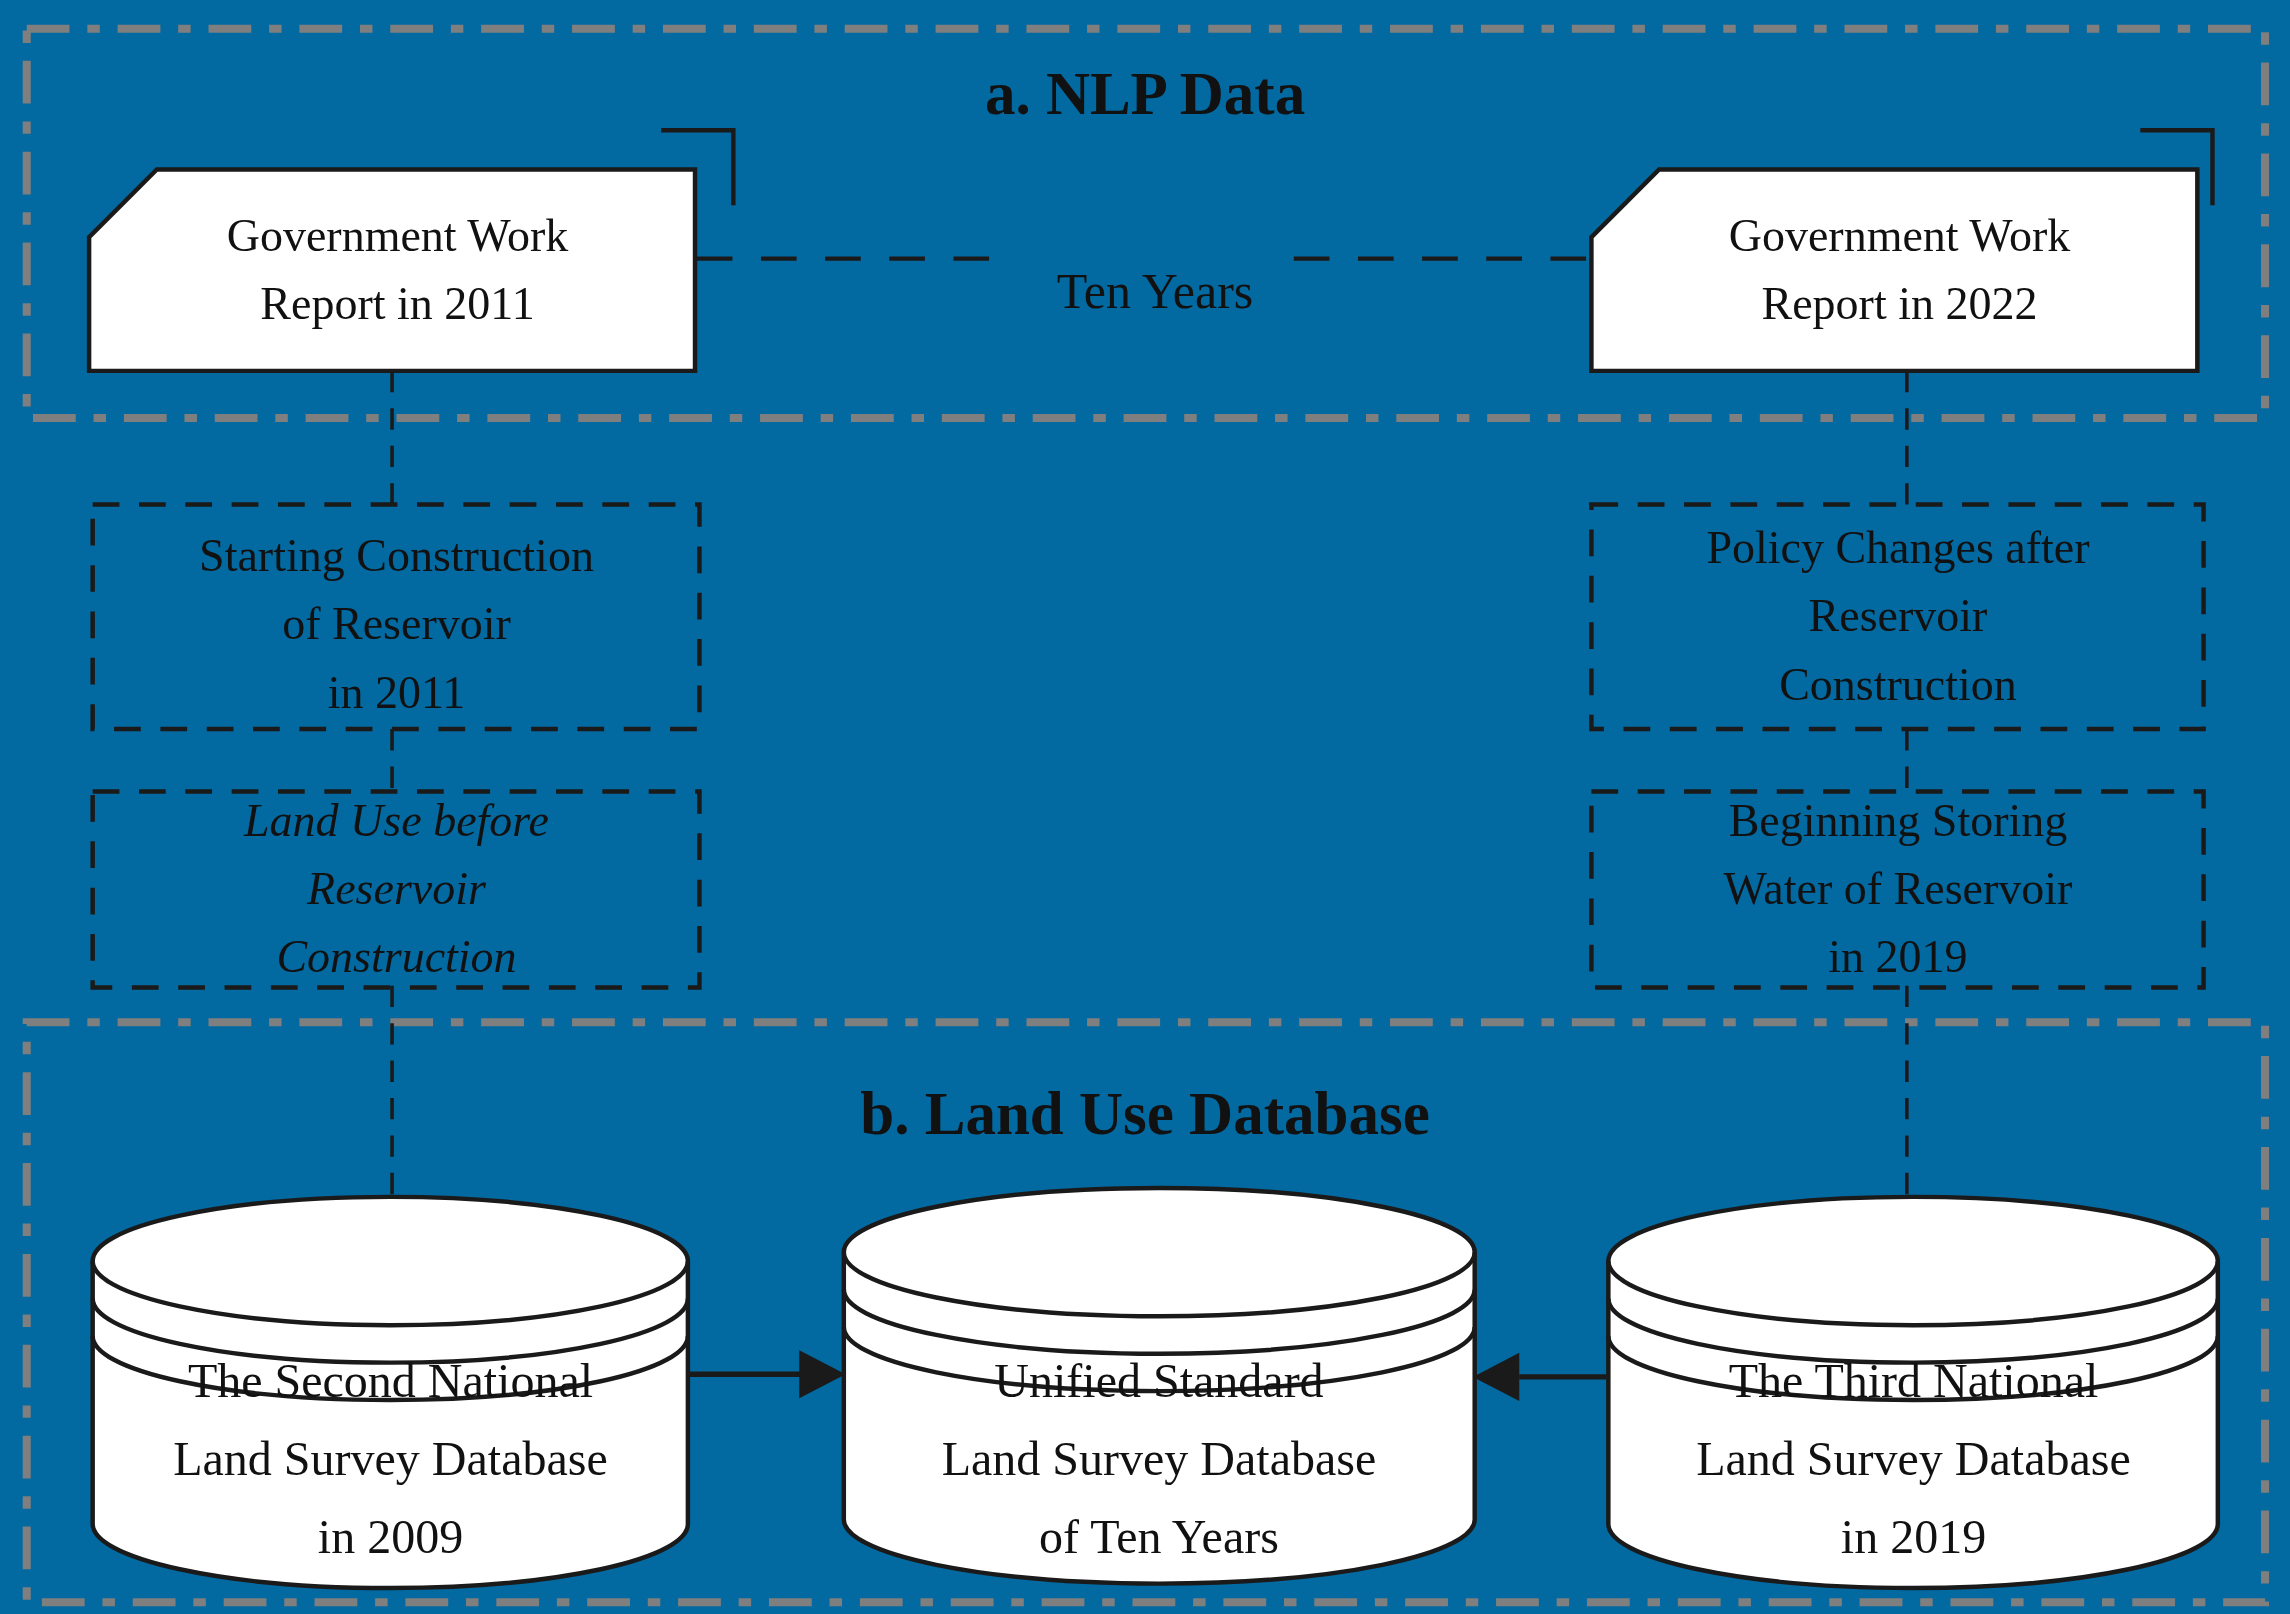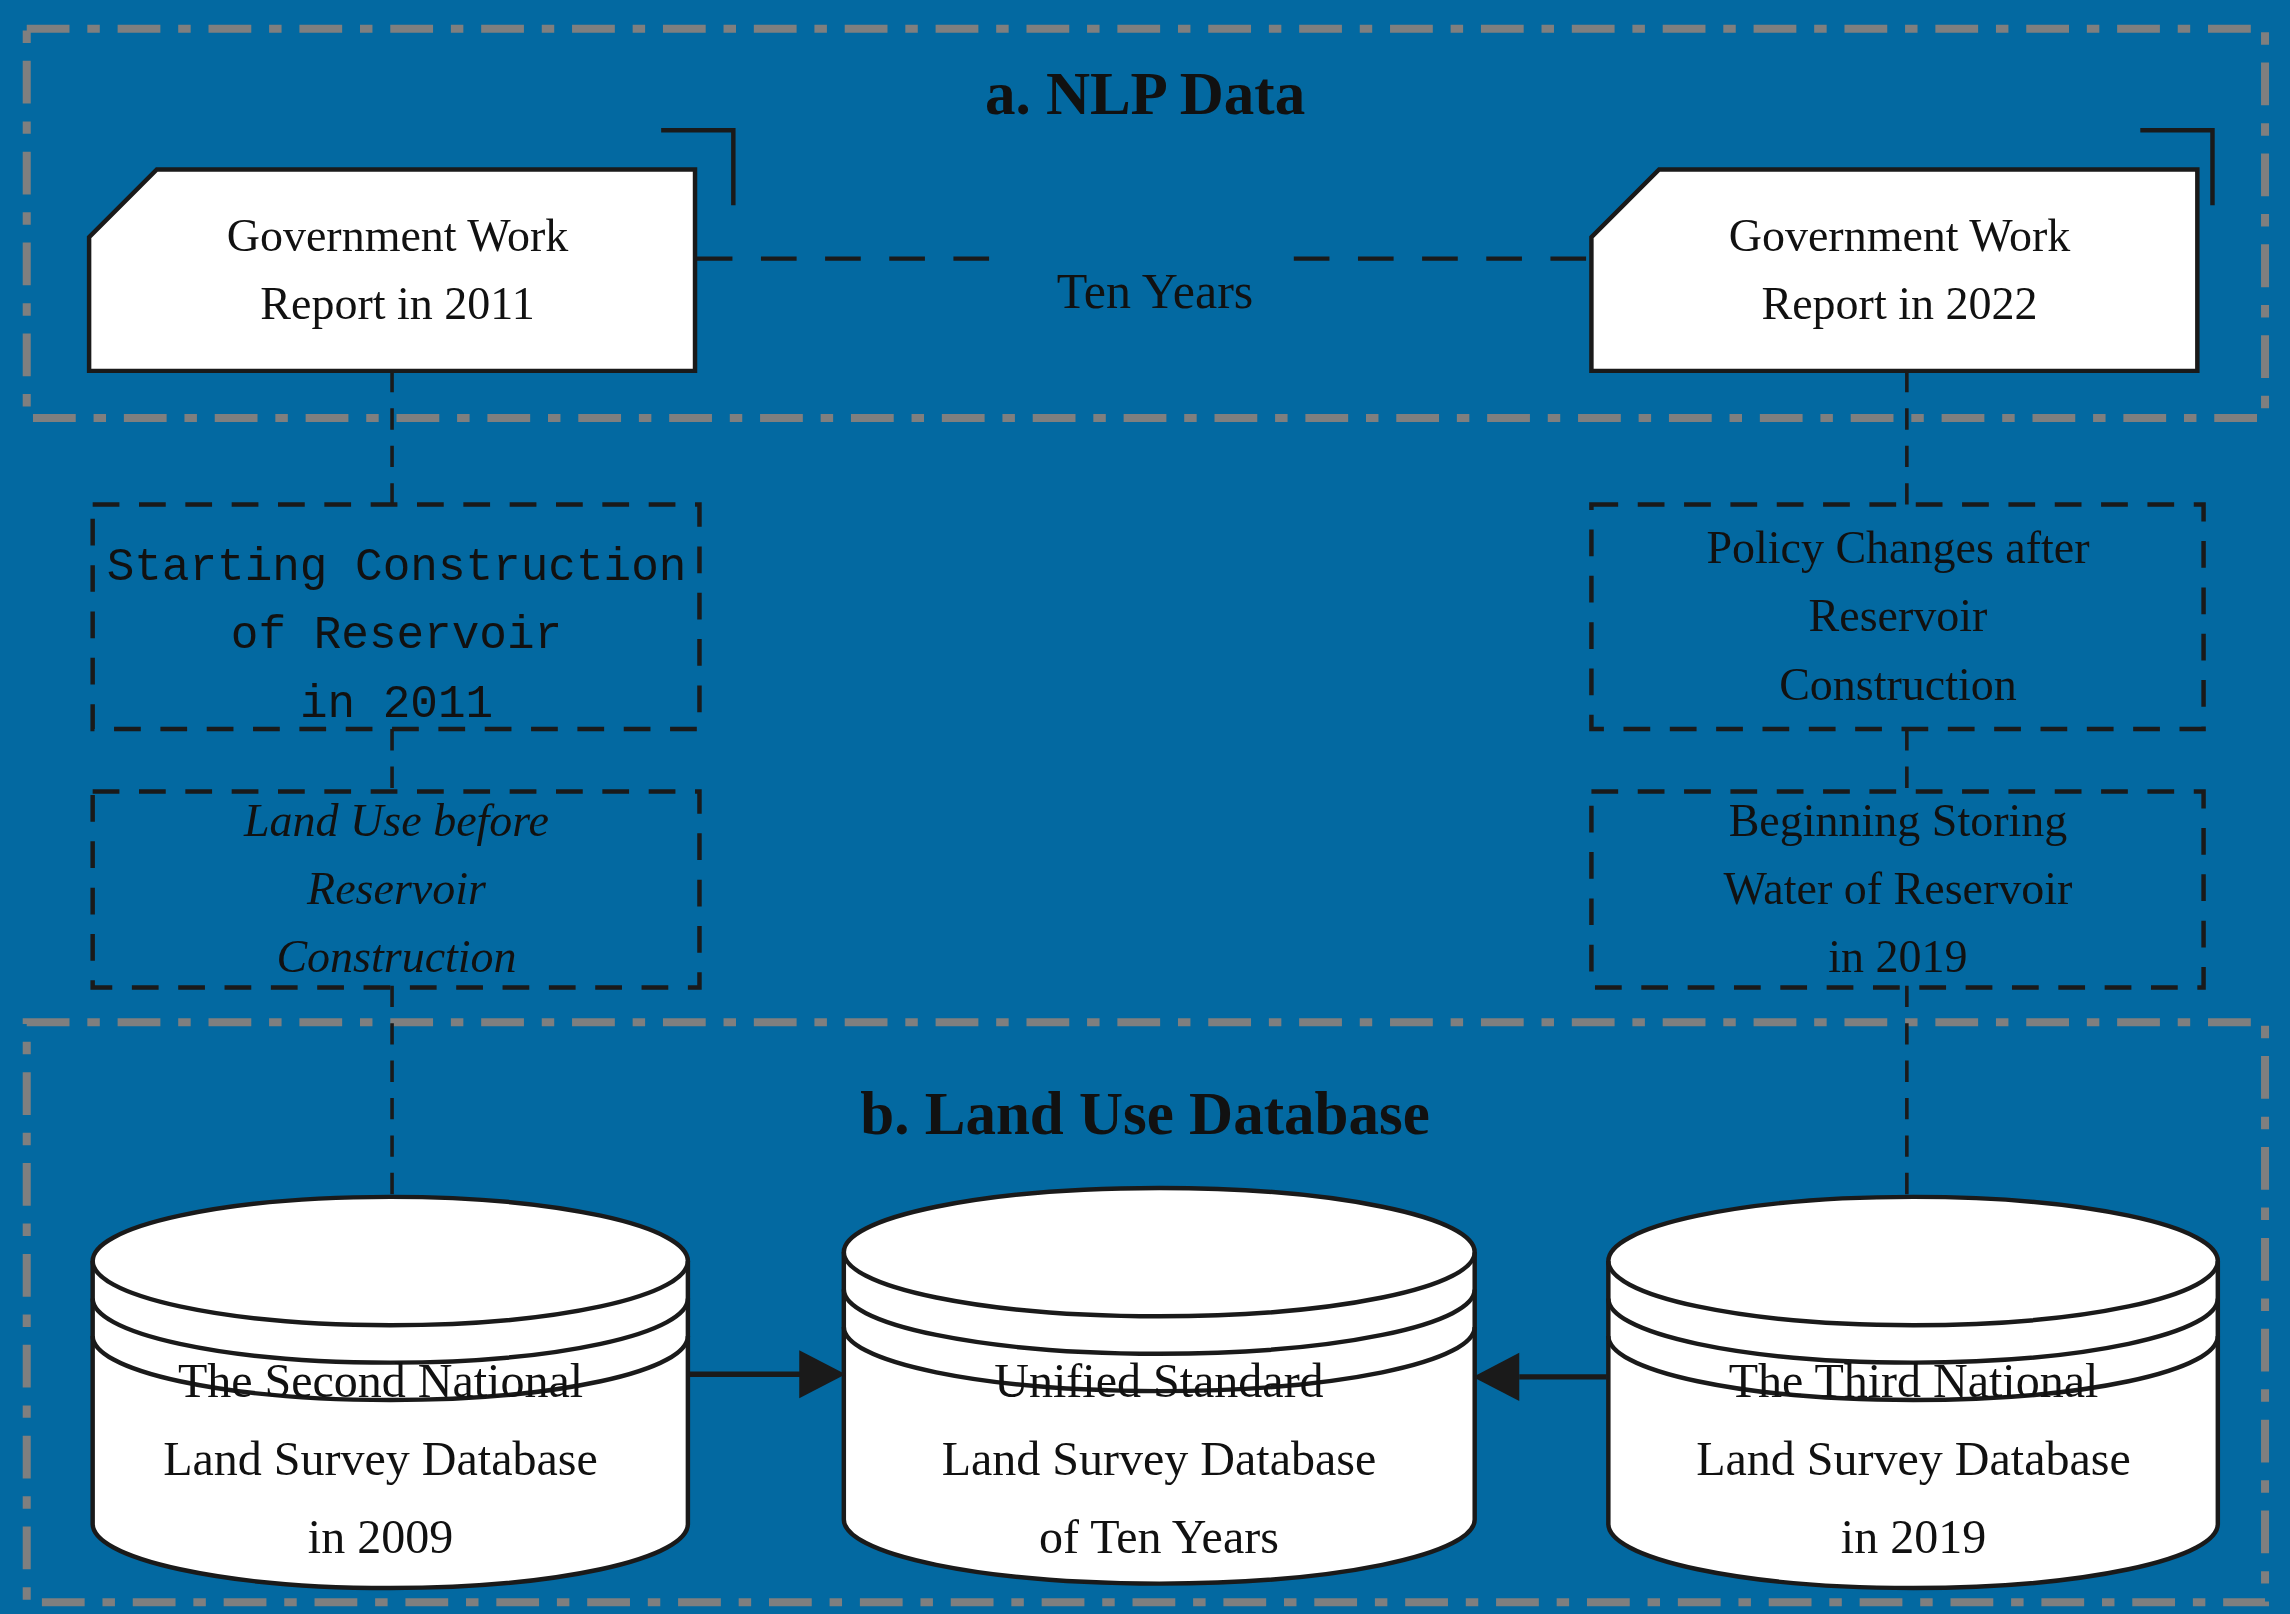--- a/index.html
+++ b/index.html
@@ -95,39 +95,39 @@
   <div class="txt section-title" style="left:25px;top:49px;width:2240px;height:89px;">a. NLP Data</div>
 
   <div class="txt" style="left:100px;top:171px;width:595px;height:198px;">Government Work
 Report in 2011</div>
 
   <div class="txt" style="left:1602px;top:171px;width:595px;height:198px;">Government Work
 Report in 2022</div>
 
   <div class="txt connector-label" style="left:1016px;top:223px;width:278px;height:71px;">Ten Years</div>
 
-  <div class="txt" style="left:93px;top:528px;width:607px;height:217px;font-family:Liberation Mono, monospace;">Starting Construction
+  <div class="txt" style="left:93px;top:516px;width:607px;height:217px;">Starting Construction
 of Reservoir
 in 2011</div>
 
   <div class="txt" style="left:93px;top:784px;width:607px;height:210px;font-style:italic;">Land Use before
 Reservoir
 Construction</div>
 
   <div class="txt" style="left:1592px;top:508px;width:612px;height:217px;">Policy Changes after
 Reservoir
 Construction</div>
 
   <div class="txt" style="left:1592px;top:784px;width:612px;height:210px;">Beginning Storing
 Water of Reservoir
 in 2019</div>
 
   <div class="txt section-title" style="left:25px;top:1069px;width:2240px;height:89px;">b. Land Use Database</div>
 
-  <div class="txt cyl-label" style="left:100px;top:1332px;width:561px;height:254px;">The Second National
+  <div class="txt cyl-label" style="left:110px;top:1332px;width:561px;height:254px;">The Second National
 Land Survey Database
 in 2009</div>
 
   <div class="txt cyl-label" style="left:865px;top:1332px;width:588px;height:254px;font-family:Liberation Serif, serif;">Unified Standard
 Land Survey Database
 of Ten Years</div>
 
   <div class="txt cyl-label" style="left:1626px;top:1332px;width:575px;height:254px;">The Third National
 Land Survey Database
 in 2019</div>

